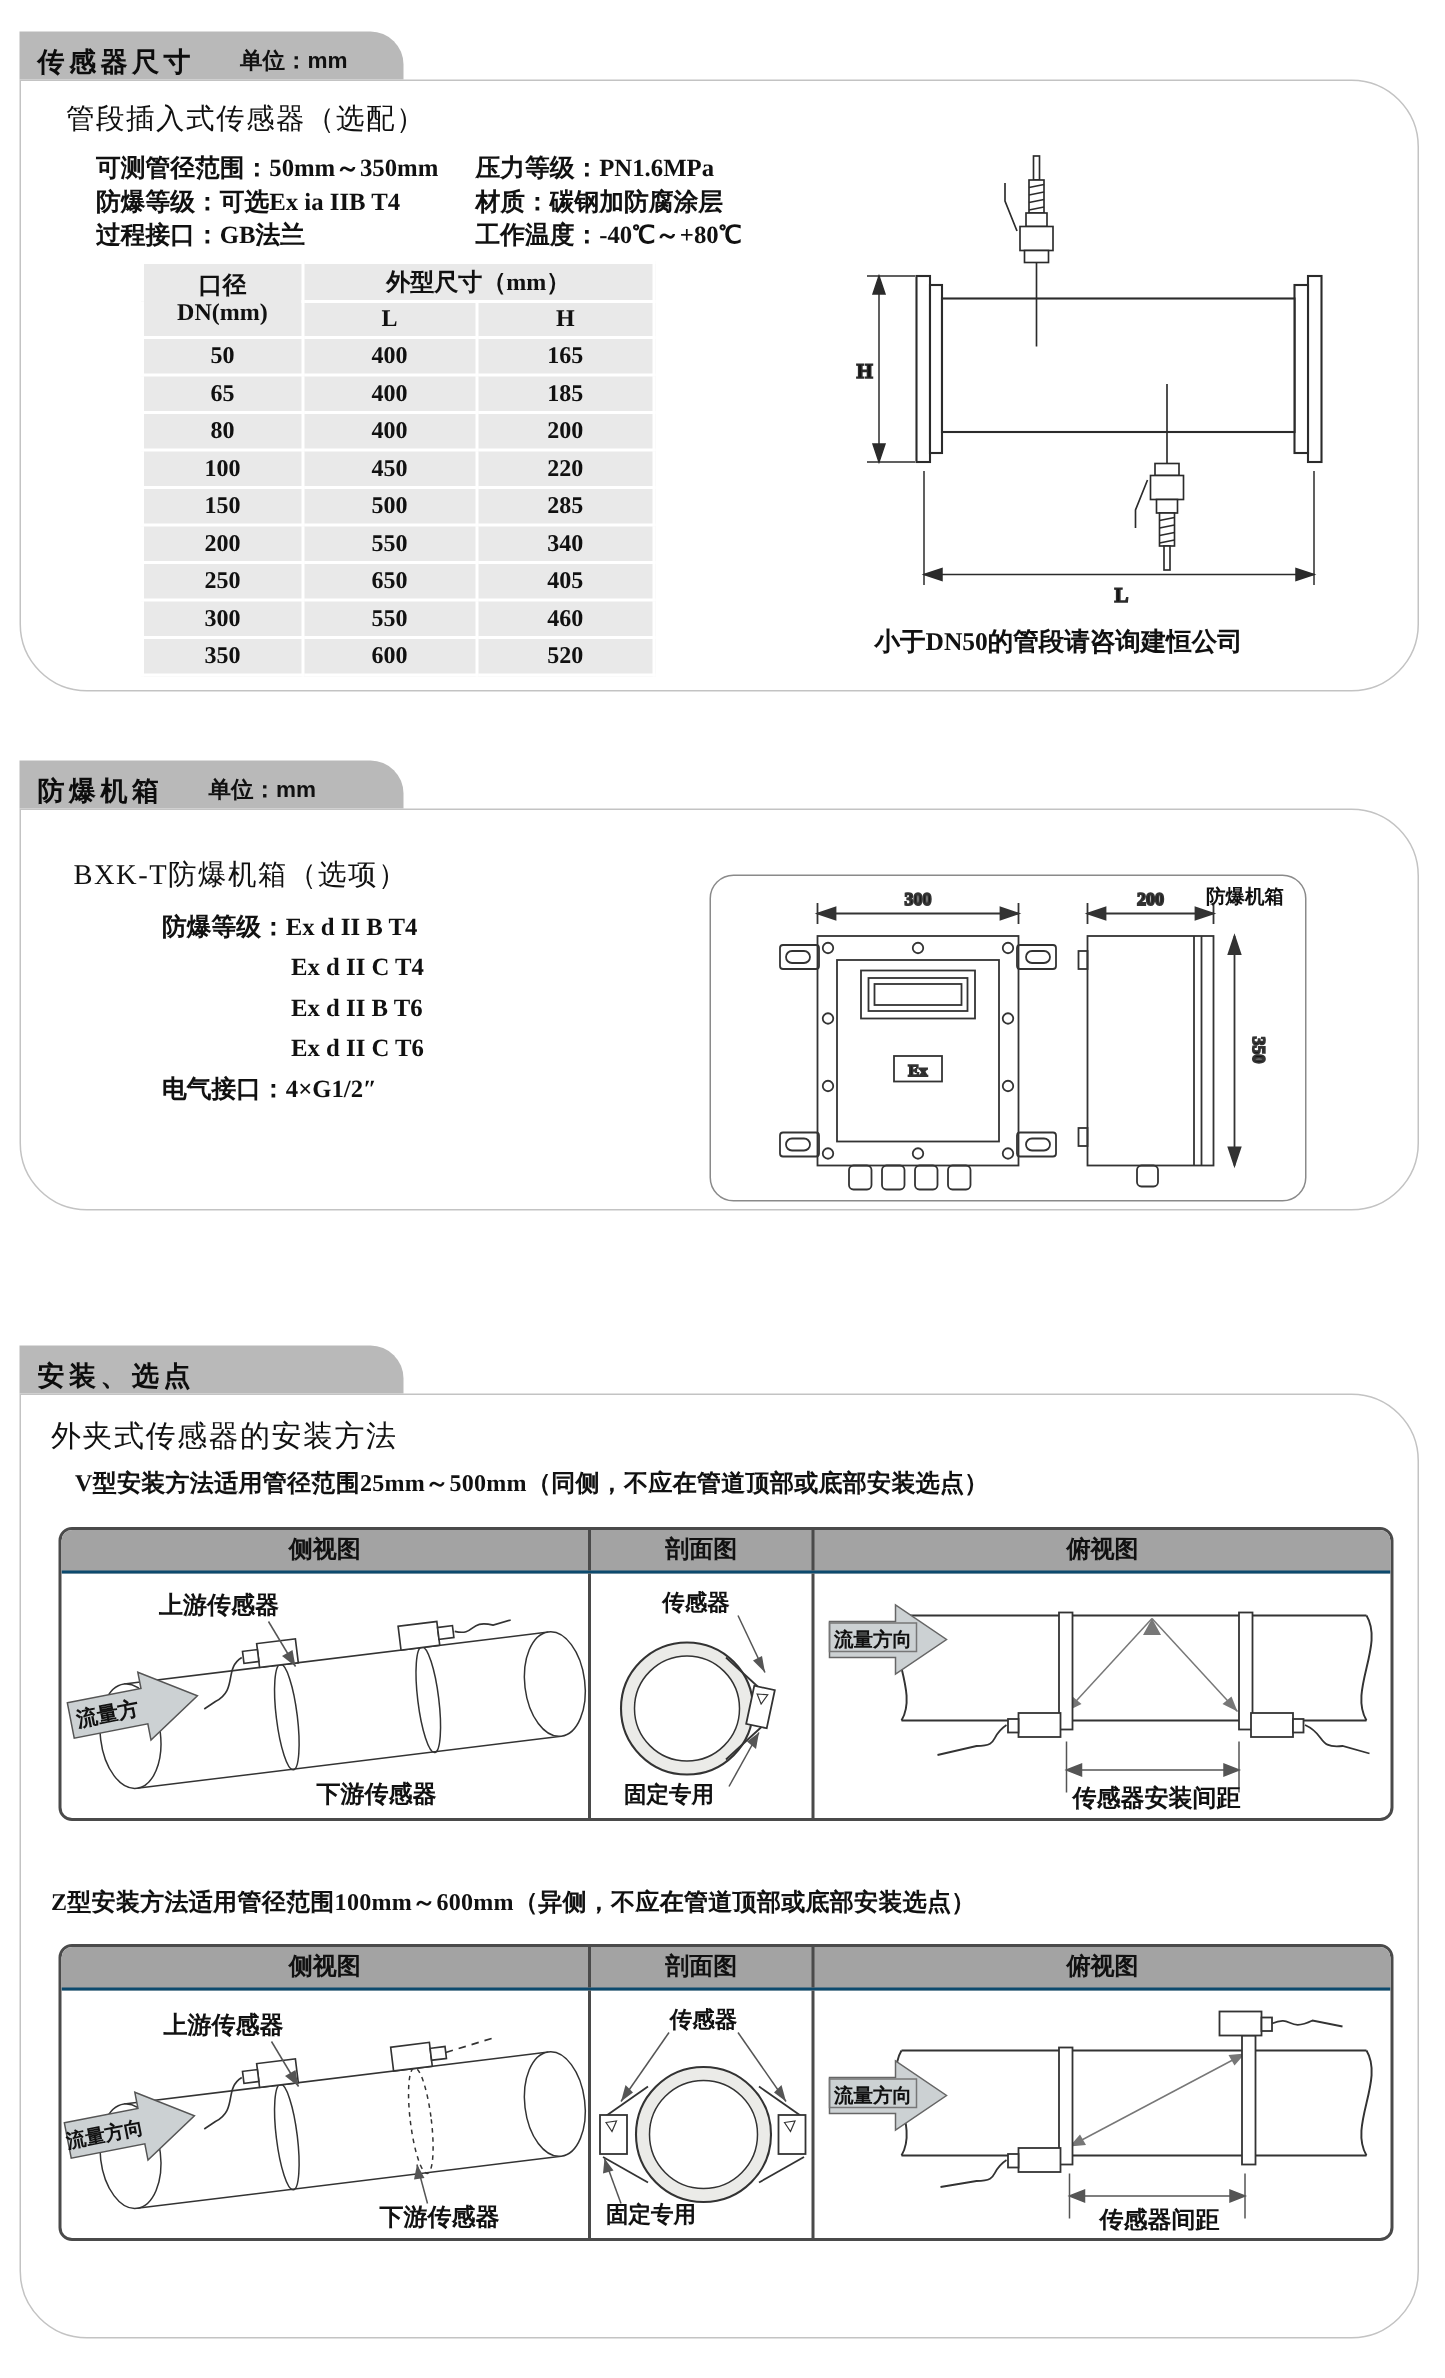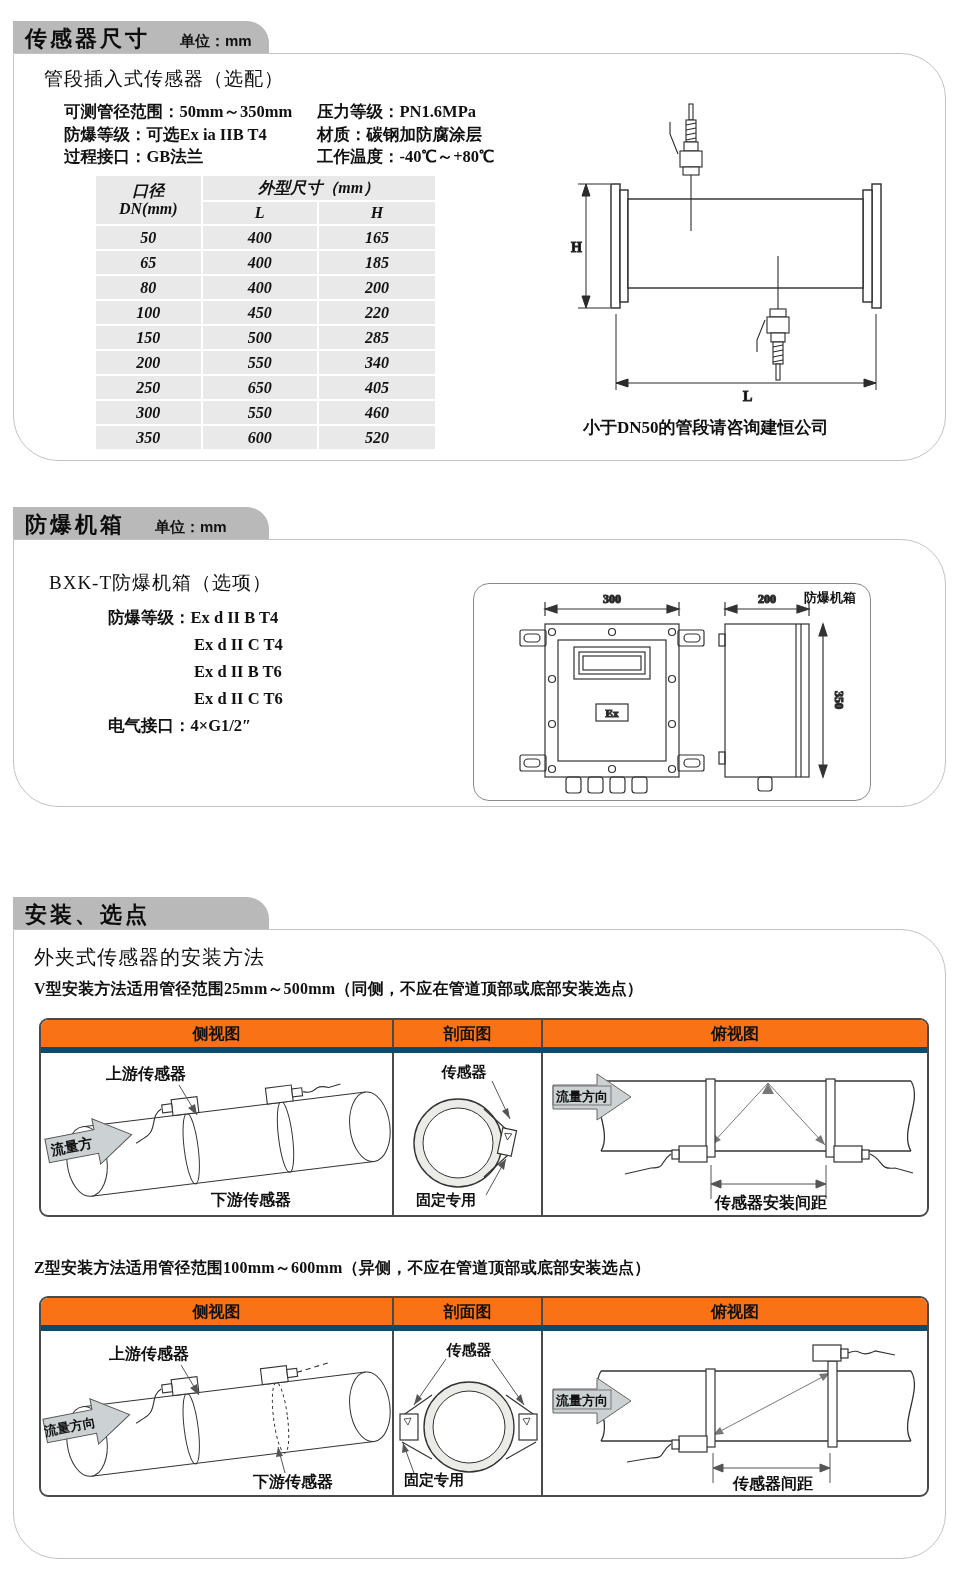--- a/index.html
+++ b/index.html
@@ -4,56 +4,56 @@
 <style>
   * { margin:0; padding:0; box-sizing:border-box; }
   html,body { background:#fff; }
   .page { position:relative; width:963px; height:1585px; background:#fff;
           font-family:"Liberation Serif", serif; color:#111; overflow:hidden; }
   .sans { font-family:"Liberation Sans", sans-serif; }
 
   
   .tab { position:absolute; left:13px; width:256px; height:32px; background:#b9b9b9;
          border-radius:0 22px 0 0; display:flex; align-items:flex-end; }
-  .tab-title { font-weight:bold; font-size:22px; letter-spacing:3px; color:#0d0d0d;
+  .tab-title { font-weight:bold; font-size:18px; letter-spacing:3px; color:#0d0d0d;
                padding:0 0 3px 12px; line-height:1; }
   .tab-unit { font-weight:bold; font-size:15px; padding:0 0 5px 30px; line-height:1; }
 
   
   .panel { position:absolute; left:13px; width:933px; background:#fff;
            border:1px solid #c3c3c3; border-radius:0 45px 45px 45px; }
   .p1 { top:53px;  height:408px; }
   .p2 { top:539px; height:268px; }
   .p3 { top:929px; height:630px; }
 
   .abs { position:absolute; }
   .subtitle { font-weight:normal; font-size:19px; letter-spacing:1px; }
   .spec-col { font-weight:bold; font-size:16.5px; line-height:22.5px; white-space:nowrap; }
 
   
   .dim-table { position:absolute; left:93px; top:173px; width:343px; border-collapse:collapse;
                background:#e9e9e9; font-size:16px; text-align:center; }
-  .dim-table th, .dim-table td { border:2px solid #fff; font-weight:bold; padding:0;font-style:italic; }
+  .dim-table th, .dim-table td { border:2px solid #fff; font-weight:bold; padding:0; }
   .dim-table .hr1 { height:26px; }
   .dim-table .hr2 td { height:24px; }
   .dim-table td.data { height:25px; font-weight:bold; }
   .dn-head { line-height:1.15; }
 
   .note { font-weight:bold; font-size:17px; line-height:23px; }
 
   
   .enc-box { position:absolute; left:472px; top:582px; width:398px; height:218px;
              border:1px solid #8a8a8a; border-radius:16px; }
   .enc-label { position:absolute; right:14px; top:5px; font-weight:bold; font-size:13px; }
 
   
   .diag { position:absolute; left:38px; width:890px; border:2px solid #4a4a4a;
           border-radius:9px; overflow:hidden; background:#fff; }
-  .diag-head { display:grid; grid-template-columns:353px 149px 384px; background:#f97316;
-               border-bottom:6px solid #0c4a6e; }
+  .diag-head { display:grid; grid-template-columns:353px 149px 384px; background:#a3a3a3;
+               border-bottom:2px solid #0c4a6e; }
   .diag-head .dh { font-weight:bold; font-size:16px; text-align:center; line-height:27px;
                    border-right:2px solid #4a4a4a; }
   .diag-head .dh:last-child { border-right:none;text-align:center; }
   .diag-body { display:grid; }
   .v-body { grid-template-columns:353px 149px 384px; }
   .diag-body .dc { border-right:2px solid #4a4a4a; position:relative; }
   .diag-body .dc:last-child { border-right:none; }
   .desc { font-weight:bold; font-size:16px; letter-spacing:0.2px; white-space:nowrap; }
 
   svg text { font-family:"Liberation Serif", serif; fill:#111; }
@@ -287,21 +287,21 @@
       </svg>
     </div>
   </div>
 
   <div class="tab sans" style="top:897px;">
     <span class="tab-title">安装、选点</span>
   </div>
 
   <div class="panel p3">
     <div class="abs subtitle sans" style="left:20px; top:14px; font-size:20px;">外夹式传感器的安装方法</div>
-    <div class="abs desc" style="left:20px; top:49px;">V型安装方法适用管径范围25mm～500mm（同侧，不应在管道顶部或底部安装选点）</div>
+    <div class="abs desc" style="left:36px; top:49px;">V型安装方法适用管径范围25mm～500mm（同侧，不应在管道顶部或底部安装选点）</div>
 
     <div class="diag" style="left:25px; top:88px;">
       <div class="diag-head">
         <div class="dh">侧视图</div>
         <div class="dh">剖面图</div>
         <div class="dh">俯视图</div>
       </div>
       <div class="diag-body v-body">
 
         <div class="dc">

